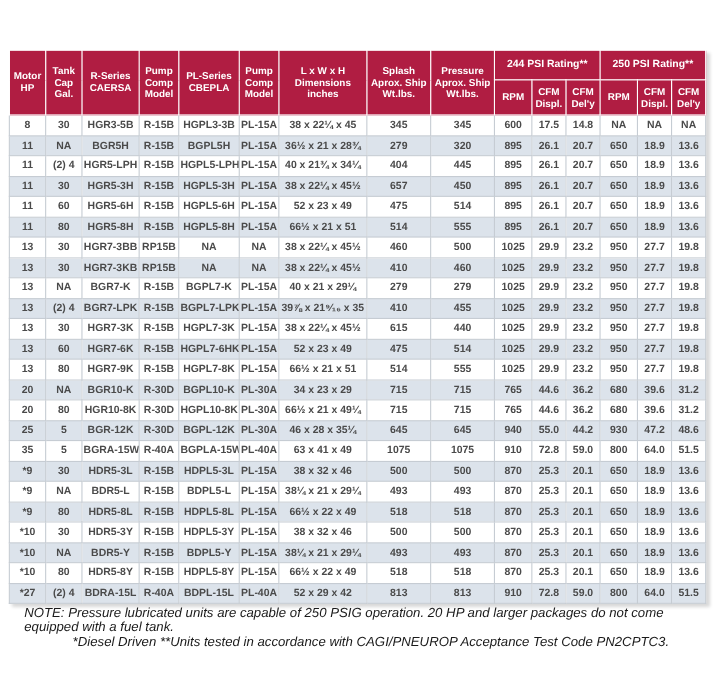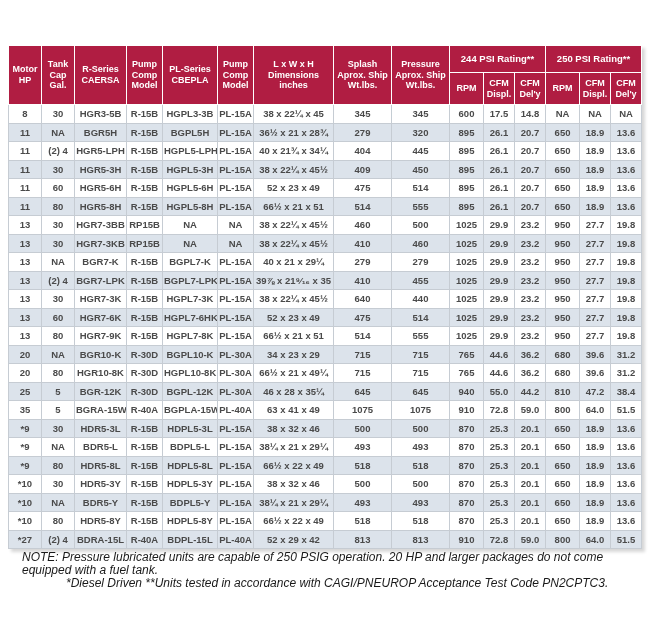--- a/index.html
+++ b/index.html
@@ -158,21 +158,21 @@
           <td>13.6</td>
         </tr>
         <tr class="alt">
           <td>11</td>
           <td>30</td>
           <td>HGR5-3H</td>
           <td>R-15B</td>
           <td>HGPL5-3H</td>
           <td>PL-15A</td>
           <td>38 x 22¼ x 45½</td>
-          <td>409</td>
+          <td>657</td>
           <td>450</td>
           <td>895</td>
           <td>26.1</td>
           <td>20.7</td>
           <td>650</td>
           <td>18.9</td>
           <td>13.6</td>
         </tr>
         <tr>
           <td>11</td>
@@ -277,21 +277,21 @@
           <td>19.8</td>
         </tr>
         <tr>
           <td>13</td>
           <td>30</td>
           <td>HGR7-3K</td>
           <td>R-15B</td>
           <td>HGPL7-3K</td>
           <td>PL-15A</td>
           <td>38 x 22¼ x 45½</td>
-          <td>640</td>
+          <td>615</td>
           <td>440</td>
           <td>1025</td>
           <td>29.9</td>
           <td>23.2</td>
           <td>950</td>
           <td>27.7</td>
           <td>19.8</td>
         </tr>
         <tr class="alt">
           <td>13</td>
@@ -367,23 +367,23 @@
           <td>BGR-12K</td>
           <td>R-30D</td>
           <td>BGPL-12K</td>
           <td>PL-30A</td>
           <td>46 x 28 x 35¼</td>
           <td>645</td>
           <td>645</td>
           <td>940</td>
           <td>55.0</td>
           <td>44.2</td>
-          <td>810</td>
+          <td>930</td>
           <td>47.2</td>
-          <td>38.4</td>
+          <td>48.6</td>
         </tr>
         <tr>
           <td>35</td>
           <td>5</td>
           <td>BGRA-15W</td>
           <td>R-40A</td>
           <td>BGPLA-15W</td>
           <td>PL-40A</td>
           <td>63 x 41 x 49</td>
           <td>1075</td>

